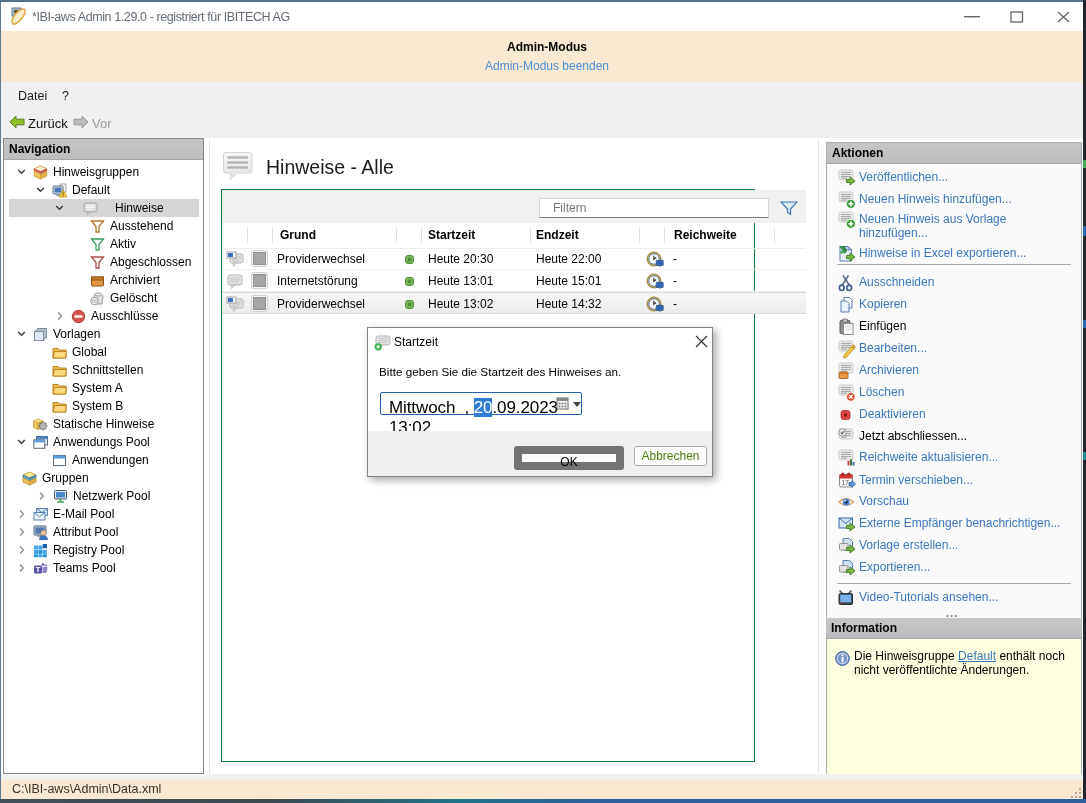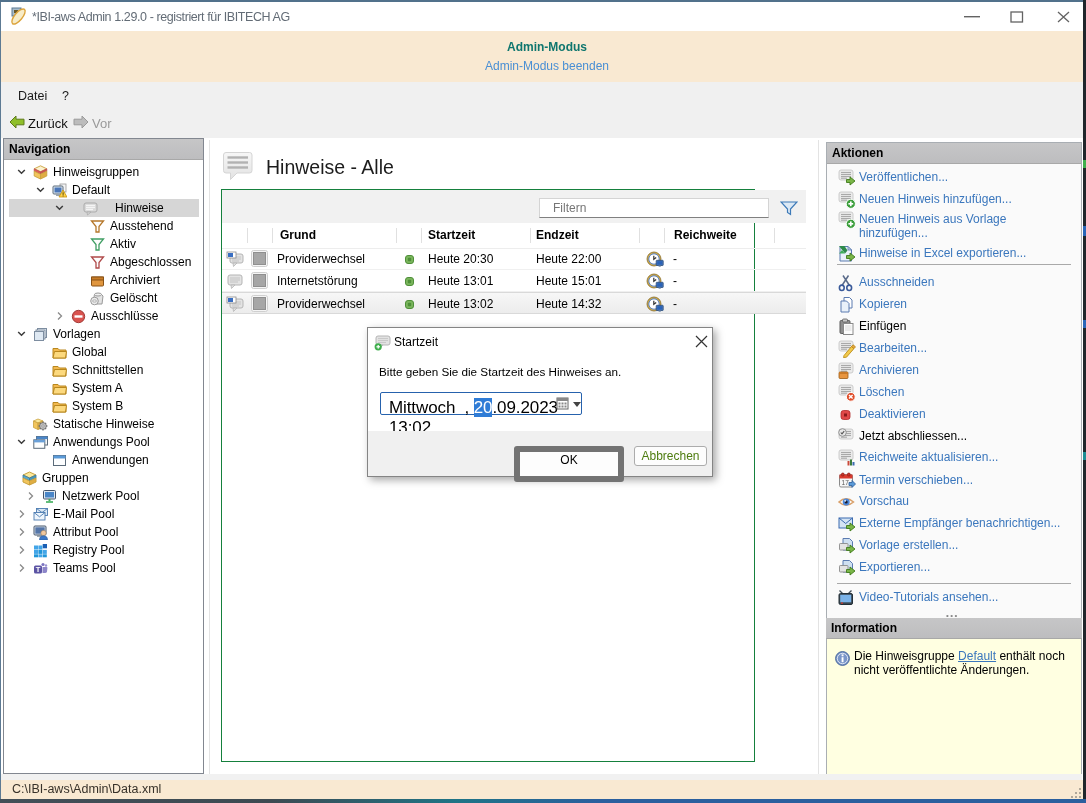--- a/index.html
+++ b/index.html
@@ -7,21 +7,21 @@
   body { font-family:"Liberation Sans", sans-serif; position:relative; background:#fff; }
   .abs { position:absolute; }
 
   
   #win { position:absolute; left:0; top:0; width:1083px; height:799px; background:#fff;
          border-left:1px solid #5d7a93; }
   #topborder { position:absolute; left:0; top:0; width:1086px; height:2px; background:#51718b; }
   #titlebar { position:absolute; left:1px; top:2px; width:1082px; height:29px; background:#fff; }
   #titletext { position:absolute; left:31px; top:8px; font-size:12.5px; letter-spacing:-0.4px; color:#636c76; }
   #banner { position:absolute; left:1px; top:31px; width:1082px; height:51px; background:#f9e9d2; text-align:center; padding-left:10px; }
-  #banner .b1 { margin-top:9px; font-size:12px; font-weight:bold; color:#0f766e; }
+  #banner .b1 { margin-top:9px; font-size:12px; font-weight:bold; color:#000000; }
   #banner .b2 { margin-top:5px; font-size:12px; color:#4a8fd4; }
   #menubar { position:absolute; left:1px; top:82px; width:1082px; height:26px; background:#f0f0f0; font-size:12.5px; color:#1a1a1a; }
   #toolbar { position:absolute; left:1px; top:108px; width:1082px; height:30px; background:#f0f0f0; }
   #statusbar { position:absolute; left:1px; top:780px; width:1082px; height:19px; background:#f9e9d2; font-size:12.5px; color:#38322a; line-height:19px; padding-left:11px; }
   #bottomstrip { position:absolute; left:0; top:799px; width:1086px; height:4px;
       background:linear-gradient(90deg,#434f58 0%,#3d4a52 25%,#1f7486 42%,#2b5f9e 55%,#2b5f9e 100%); }
   #rightstrip { position:absolute; left:1083px; top:0; width:3px; height:799px; background:#20262b; }
   #rightstrip .d { position:absolute; left:0; width:3px; }
 
   
@@ -286,21 +286,21 @@
         <span class="chev"></span>
         <svg class="nico" width="15" height="15" viewBox="0 0 15 15">
           <polygon points="7.5,1 14,4 7.5,7 1,4" fill="#fbe89a" stroke="#c9a23f" stroke-width="1"></polygon>
           <polygon points="1,4 7.5,7 7.5,10 1,7" fill="#5aa7c9" stroke="#3a7a99" stroke-width="0.8"></polygon>
           <polygon points="14,4 7.5,7 7.5,10 14,7" fill="#4a97b9" stroke="#3a7a99" stroke-width="0.8"></polygon>
           <polygon points="1,7 7.5,10 7.5,14 1,11" fill="#f2c55c" stroke="#c9a23f" stroke-width="1"></polygon>
           <polygon points="14,7 7.5,10 7.5,14 14,11" fill="#e0ad43" stroke="#c9a23f" stroke-width="1"></polygon>
         </svg>
         <span>Gruppen</span>
       </div>
-<div class="trow" style="top:348px; padding-left:20px;">
+<div class="trow" style="top:348px; padding-left:11px;margin-left:20px;">
         <svg class="chev" width="17" height="13" viewBox="0 0 17 13">
           <path d="M4,2.5 L7.5,6 L4,9.5" fill="none" stroke="#8a8a8a" stroke-width="1.3"></path>
         </svg>
         <svg class="nico" width="15" height="15" viewBox="0 0 15 15">
           <rect x="1.5" y="1.5" width="12" height="8.5" rx="1" fill="#dfe8f0" stroke="#44546a" stroke-width="1"></rect>
           <rect x="3" y="3" width="9" height="5.5" fill="#4a86c8"></rect>
           <rect x="6.5" y="10" width="2" height="2.2" fill="#3fae5c"></rect>
           <rect x="4" y="12.2" width="7" height="1.6" fill="#3fae5c"></rect>
         </svg>
         <span>Netzwerk Pool</span>
@@ -827,21 +827,21 @@
           <rect x="2.5" y="8.5" width="2" height="2"></rect>
           <rect x="5.5" y="8.5" width="2" height="2"></rect>
           <rect x="8.5" y="8.5" width="2" height="2"></rect>
         </g>
     </svg>
     <svg class="abs" style="left:192px; top:9px;" width="9" height="6">
         <polygon points="0,0 8,0 4,5" fill="#444"></polygon>
       </svg>
   </div>
   <div class="abs" style="left:0; top:103px; width:344px; height:45px; background:#f0f0f0;"></div>
-  <div class="abs" style="left:146px; top:118px; width:110px; height:36px; background:#fdfdfd; border:6px solid #737373; border-radius:3px; font-size:12px; text-align:center; line-height:16px; color:#000;">OK</div>
+  <div class="abs" style="left:146px; top:118px; width:110px; height:24px; background:#fdfdfd; border:8px solid #737373; border-radius:3px; font-size:12px; text-align:center; line-height:16px; color:#000;">OK</div>
   <div class="abs" style="left:266px; top:118px; width:73px; height:20px; background:#fdfdfd; border:1px solid #acacac; border-radius:3px; font-size:12px; text-align:center; line-height:18px; color:#4d7c0f;">Abbrechen</div>
 </div>
 
 <div class="abs" style="left:209px; top:140px; width:1px; height:635px; background:#e3e3e3;"></div>
 <div class="abs" style="left:818px; top:140px; width:1px; height:635px; background:#e3e3e3;"></div>
 <div class="abs" style="left:1px; top:774px; width:1081px; height:6px; background:#f1f1f1;"></div>
 
 <div id="statusbar">C:\IBI-aws\Admin\Data.xml</div>
 <svg class="abs" style="left:1071px; top:788px;" width="12" height="11">
  <g fill="#b0a89a">

